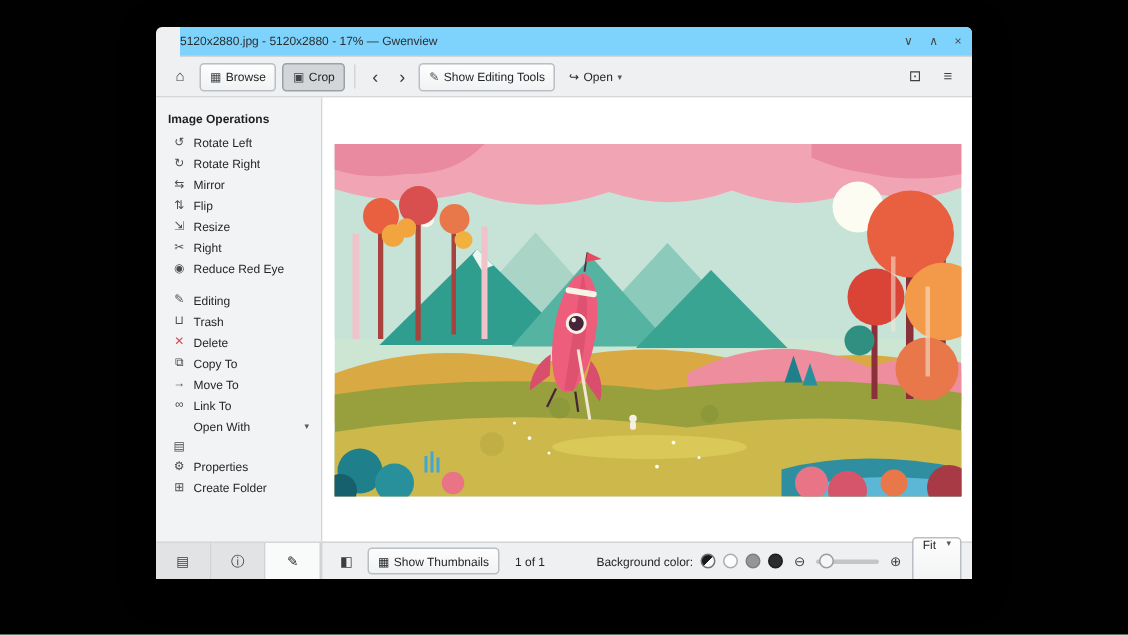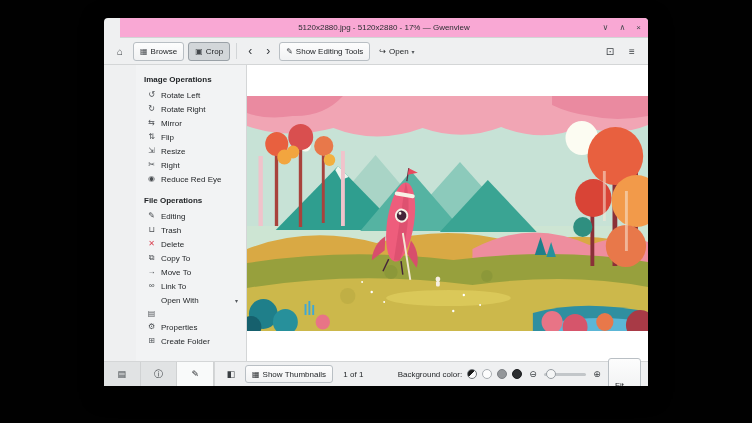--- a/index.html
+++ b/index.html
@@ -11,22 +11,22 @@
     color:#232629;
   }
   .window {
     position:absolute; left:104px; top:18px; width:544px; height:368px;
     background:#eff0f1; border-radius:4px 4px 0 0;
     box-shadow:0 6px 22px rgba(0,0,0,.65), 0 0 0 1px rgba(0,0,0,.35);
     display:flex; flex-direction:column; overflow:hidden;
   }
   
   .titlebar {
-    height:20px; flex:0 0 20px; background:#f9a8d4; border-bottom:1px solid #d2d4d5;
-    display:flex; align-items:center; justify-content:center; position:relative;
+    height:20px; flex:0 0 20px; background:#7dd3fc; border-bottom:1px solid #d2d4d5;
+    display:flex; align-items:center; position:relative;
     font-size:8px; color:#2b2e31;margin-left:16px;
   }
   .win-controls { position:absolute; right:7px; top:0; height:100%; display:flex; align-items:center; gap:11px; }
   .win-controls span { font-size:8px; color:#43484c; line-height:1; cursor:default; }
   
   .toolbar {
     height:27px; flex:0 0 27px; background:#eff0f1; border-bottom:1px solid #d4d6d7;
     display:flex; align-items:center; padding:0 7px; gap:4px; font-size:8px;
   }
   .flat-ico { width:18px; height:19px; display:flex; align-items:center; justify-content:center; font-size:10px; color:#3a3e42; border-radius:3px; }
@@ -39,21 +39,21 @@
   .tbtn.checked { background:#d2d6d9; border-color:#9aa1a7; }
   .vsep { width:1px; height:16px; background:#d2d5d7; margin:0 2px; }
   .nav-arrow { width:14px; height:19px; display:flex; align-items:center; justify-content:center; font-size:12px; color:#33373b; }
   .share-flat { height:19px; display:flex; align-items:center; gap:3px; padding:0 5px; border-radius:3px; }
   .share-flat .chev { font-size:6px; color:#55595d; }
   .tb-spacer { flex:1; }
   
   .content { flex:1; display:flex; min-height:0; }
   .sidebar {
     width:111px; flex:0 0 111px; background:#f2f3f4; border-right:1px solid #d4d6d7;
-    padding-top:7px; font-size:8px; overflow:hidden;margin-left:32px;
+    padding-top:7px; font-size:8px; overflow:hidden;
   }
   .side-header { padding:3px 8px 4px; font-weight:bold; color:#1d2023; }
   .side-item { display:flex; align-items:center; gap:5px; padding:2.5px 8px 2.5px 11px; color:#232629; cursor:default; }
   .side-item .ico { width:9px; flex:0 0 9px; text-align:center; font-size:8px; color:#4a4e52; line-height:1; }
   .side-item .ico.danger { color:#da4453; }
   .side-item .chev-right { margin-left:auto; font-size:6px; color:#55595d; }
   .fo-gap { height:7px; }
   
   .viewer { flex:1; background:#ffffff; display:flex; align-items:center; justify-content:center; min-width:0; }
   .artwork { width:418px; height:235px; display:block; }
@@ -68,21 +68,21 @@
   .sb-spacer { flex:1; }
   .bg-label { color:#232629; white-space:nowrap;padding-left:24px; }
   .swatch { width:10px; height:10px; border-radius:50%; flex:0 0 10px; }
   .sw-auto { background:linear-gradient(135deg,#1a1a1a 0 50%,#fafafa 50% 100%); border:1px solid #6f7478; }
   .sw-light { background:#fdfdfd; border:1px solid #a9aeb2; }
   .sw-gray { background:#939699; border:1px solid #7c8084; }
   .sw-dark { background:#2b2d2f; border:1px solid #1c1e20; }
   .zoom-ico { font-size:9px; color:#3a3e42; width:12px; text-align:center; }
   .slider { width:42px; height:3px; background:#c2c6c9; border-radius:2px; position:relative; flex:0 0 42px; }
   .slider .knob { position:absolute; left:2px; top:-4px; width:10px; height:10px; border-radius:50%; background:#f5f6f6; border:1px solid #989ea3; }
-  .combo { height:33px; display:flex; align-items:flex-end; gap:7px; padding:0 6px; background:linear-gradient(#fdfdfd,#f1f2f3); border:1px solid #b9bfc4; border-radius:3px; }
+  .combo { height:33px; display:flex; align-items:flex-start; gap:7px; padding:0 6px; background:linear-gradient(#fdfdfd,#f1f2f3); border:1px solid #b9bfc4; border-radius:3px; }
   .combo .chev { font-size:6px; color:#55595d; }
 </style>
 </head>
 <body>
 
 <div class="window">
 
   <div class="titlebar">
     <span>5120x2880.jpg - 5120x2880 - 17% — Gwenview</span>
     <div class="win-controls">
@@ -157,21 +157,20 @@
       <div class="side-item">
         <span class="ico">✂</span>
         <span>Right</span>
       </div>
       <div class="side-item">
         <span class="ico">◉</span>
         <span>Reduce Red Eye</span>
       </div>
 
       <div class="fo-gap"></div>
-      <div class="side-header">File Operations</div>
 
       <div class="side-item">
         <span class="ico">✎</span>
         <span>Editing</span>
       </div>
       <div class="side-item">
         <span class="ico">⊔</span>
         <span>Trash</span>
       </div>
       <div class="side-item">

